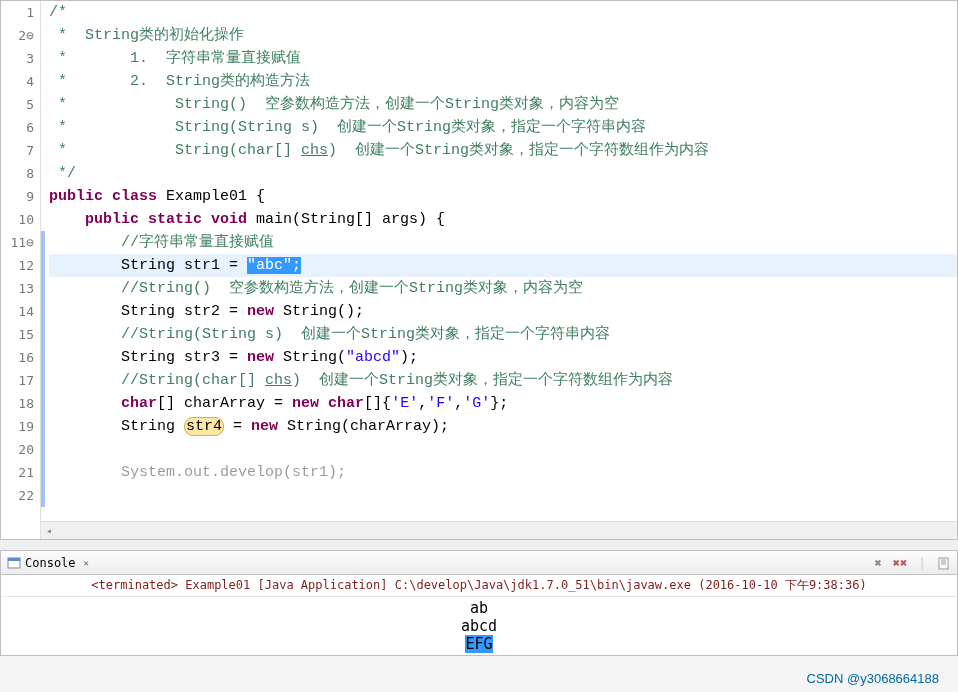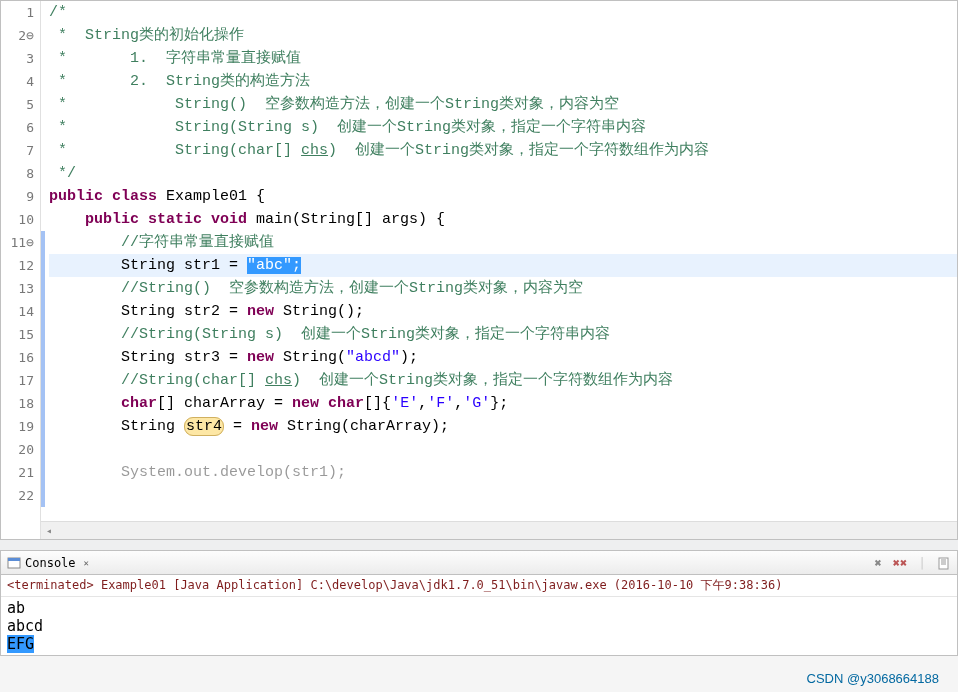--- a/index.html
+++ b/index.html
@@ -56,20 +56,21 @@
   left: 0;
   width: 4px;
   background: #a4c2f4;
 }
 
 .splitter { height: 10px; background: #eeeff0; }
 
 .console-pane {
   background: #ffffff;
   border: 1px solid #c0c0c0;
+  text-align: center;
 }
 .console-header {
   height: 24px;
   background: linear-gradient(#fdfdfd, #ececec);
   border-bottom: 1px solid #c0c0c0;
   display: flex;
   align-items: center;
   padding: 0 6px;
   font-size: 12px;
 }

